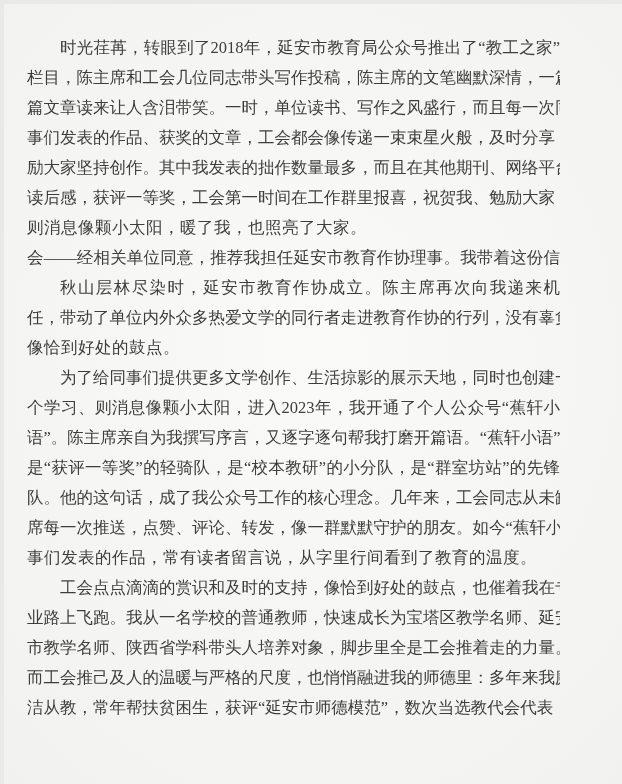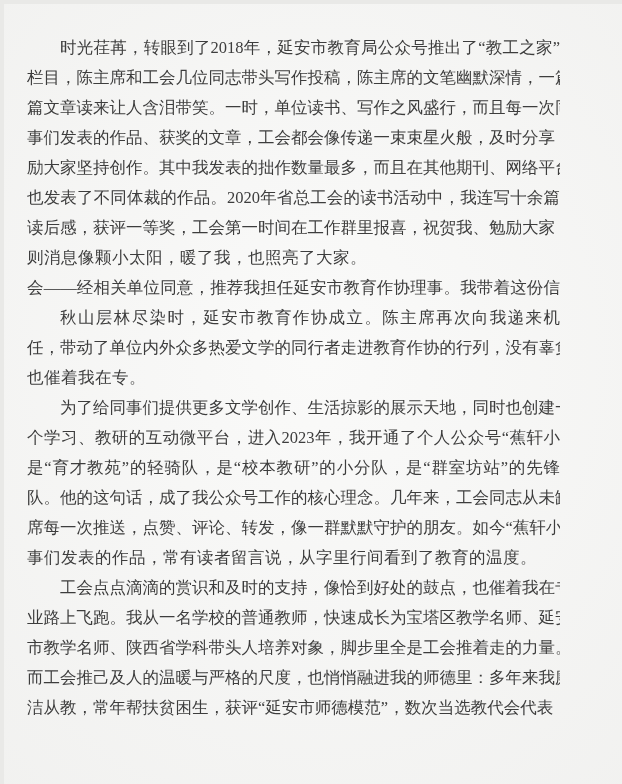--- a/index.html
+++ b/index.html
@@ -53,36 +53,36 @@
 
 <div class="page">
   <div class="textblock">
 
     <div class="para">
       <div class="line first">时光荏苒，转眼到了2018年，延安市教育局公众号推出了“教工之家”</div>
       <div class="line">栏目，陈主席和工会几位同志带头写作投稿，陈主席的文笔幽默深情，一篇</div>
       <div class="line">篇文章读来让人含泪带笑。一时，单位读书、写作之风盛行，而且每一次同</div>
       <div class="line">事们发表的作品、获奖的文章，工会都会像传递一束束星火般，及时分享，鼓</div>
       <div class="line">励大家坚持创作。其中我发表的拙作数量最多，而且在其他期刊、网络平台</div>
-      <div class="line">也发表了不同体裁的作品。2020年省总工会的读书活动中，我连写十余篇</div>
       <div class="line">读后感，获评一等奖，工会第一时间在工作群里报喜，祝贺我、勉励大家，那</div>
       <div class="line end">则消息像颗小太阳，暖了我，也照亮了大家。</div>
     </div>
 
     <div class="para">
       <div class="line">会——经相关单位同意，推荐我担任延安市教育作协理事。我带着这份信</div>
       <div class="line first">秋山层林尽染时，延安市教育作协成立。陈主席再次向我递来机</div>
       <div class="line">任，带动了单位内外众多热爱文学的同行者走进教育作协的行列，没有辜负</div>
-      <div class="line end">也催着我在专。</div>
+      <div class="line end">像恰到好处的鼓点。</div>
     </div>
 
     <div class="para">
       <div class="line first">为了给同事们提供更多文学创作、生活掠影的展示天地，同时也创建一</div>
-      <div class="line">个学习、教研的互动微平台，进入2023年，我开通了个人公众号“蕉轩小</div>
-      <div class="line">是“育才教苑”的轻骑队，是“校本教研”的小分队，是“群室坊站”的先锋</div>
+      <div class="line">个学习、则消息像颗小太阳，进入2023年，我开通了个人公众号“蕉轩小</div>
+      <div class="line">语”。陈主席亲自为我撰写序言，又逐字逐句帮我打磨开篇语。“蕉轩小语”</div>
+      <div class="line">是“获评一等奖”的轻骑队，是“校本教研”的小分队，是“群室坊站”的先锋</div>
       <div class="line">队。他的这句话，成了我公众号工作的核心理念。几年来，工会同志从未缺</div>
       <div class="line">席每一次推送，点赞、评论、转发，像一群默默守护的朋友。如今“蕉轩小语”</div>
       <div class="line end">事们发表的作品，常有读者留言说，从字里行间看到了教育的温度。</div>
     </div>
 
     <div class="para">
       <div class="line first">工会点点滴滴的赏识和及时的支持，像恰到好处的鼓点，也催着我在专</div>
       <div class="line">业路上飞跑。我从一名学校的普通教师，快速成长为宝塔区教学名师、延安</div>
       <div class="line">市教学名师、陕西省学科带头人培养对象，脚步里全是工会推着走的力量。</div>
       <div class="line">而工会推己及人的温暖与严格的尺度，也悄悄融进我的师德里：多年来我廉</div>

